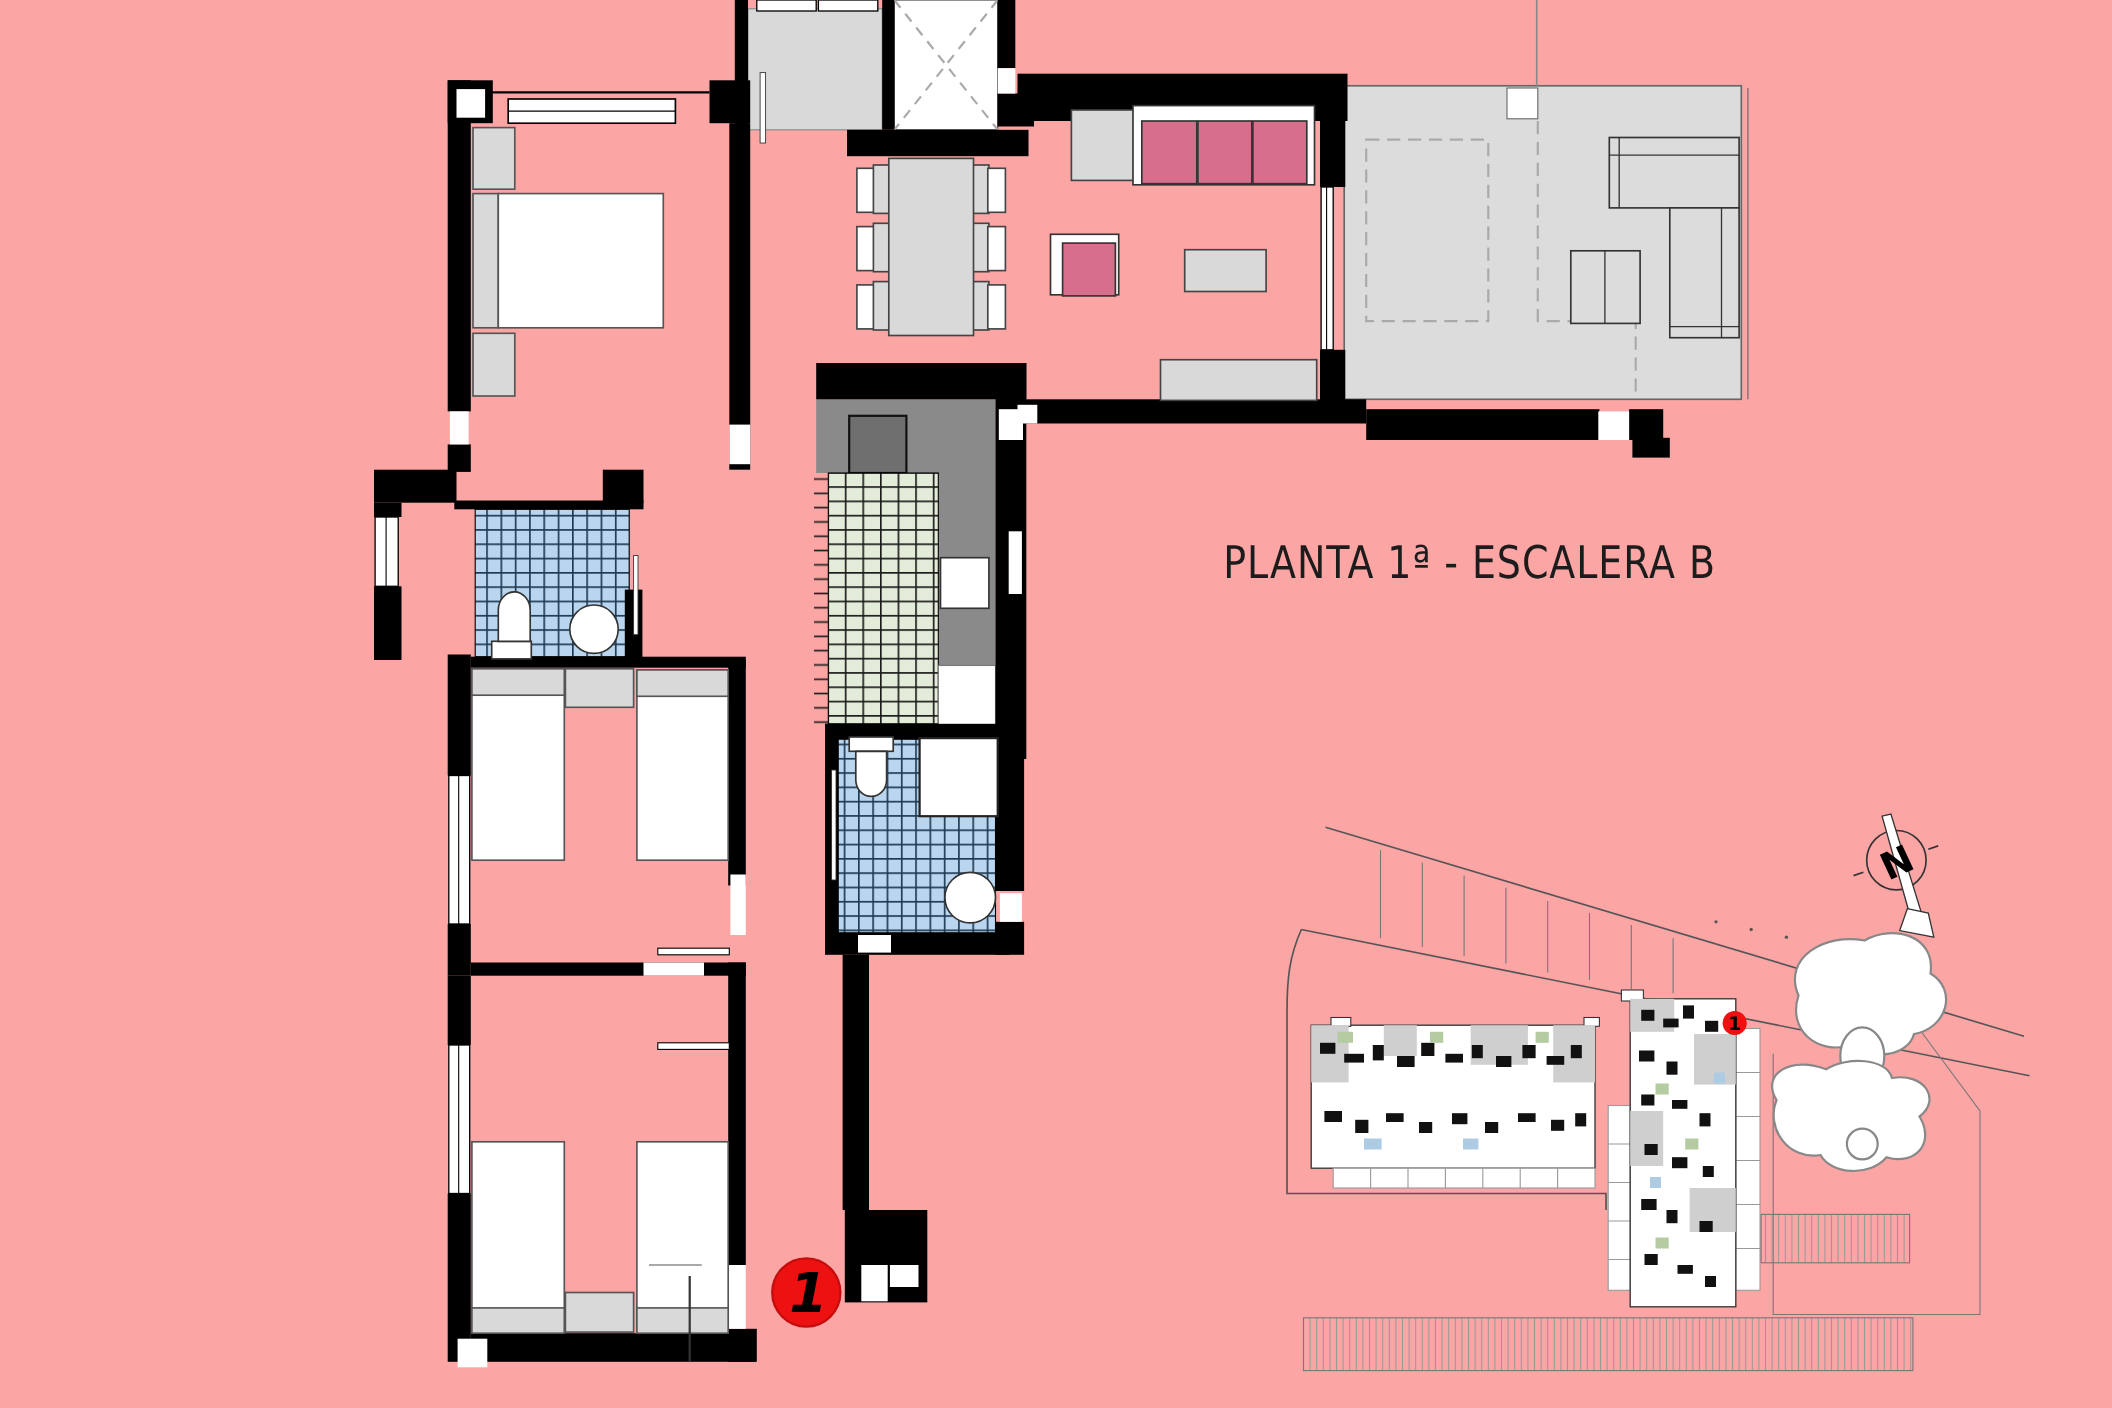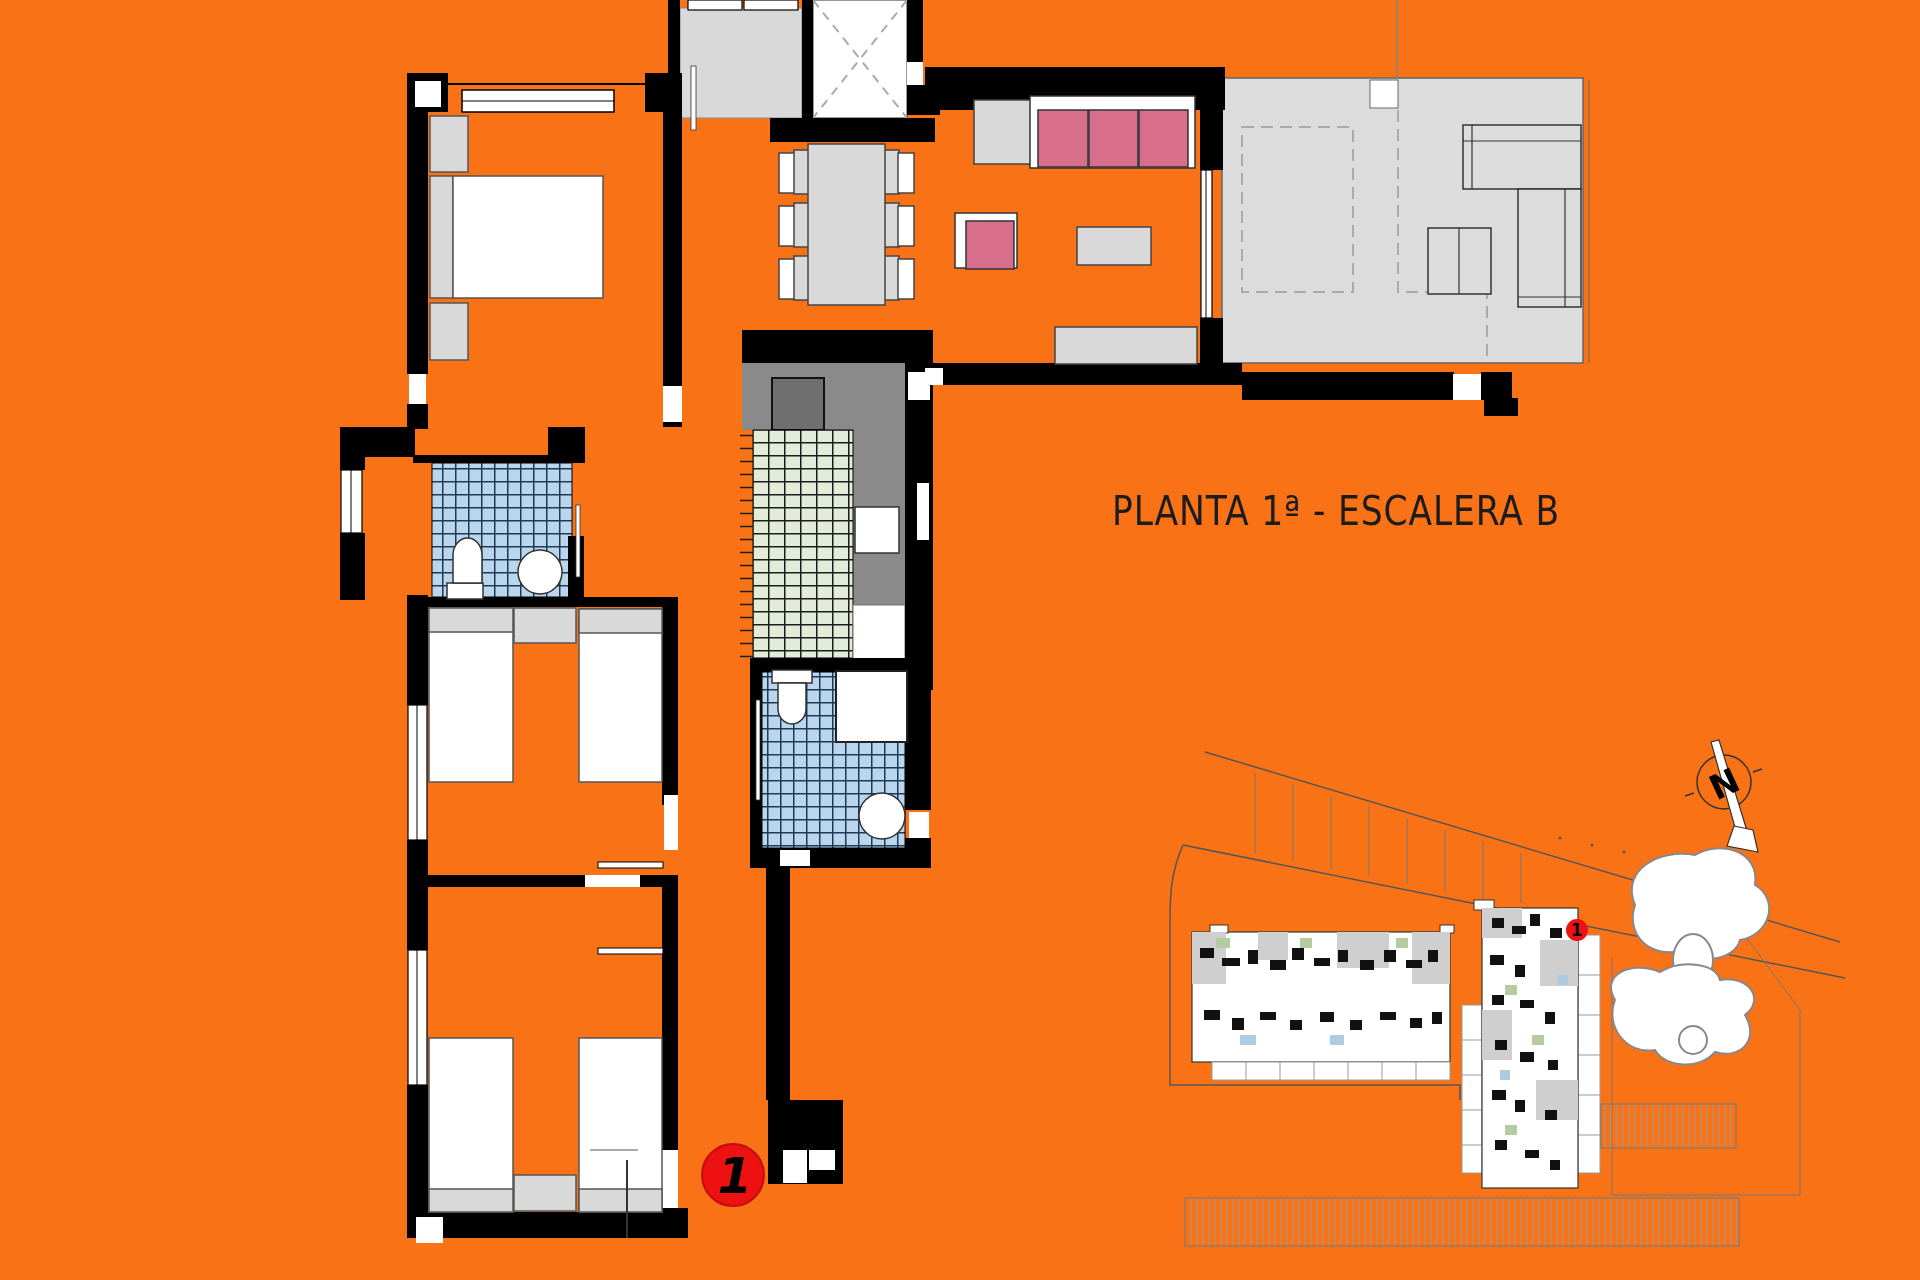--- a/index.html
+++ b/index.html
@@ -1,16 +1,16 @@
 <!DOCTYPE html>
 <html><head>
 <meta charset="utf-8">
 <style>
   html,body{margin:0;padding:0;background:#ffffff;}
-  .page{position:relative;width:1920px;height:1280px;background:#f97316;overflow:hidden;
+  .page{position:relative;width:1920px;height:1280px;background:#fca5a5;overflow:hidden;
         font-family:"DejaVu Sans","Liberation Sans",sans-serif;}
   svg{display:block;}
   .title-text{font-family:"DejaVu Sans","Liberation Sans",sans-serif;font-size:41px;fill:#1c1c1c;letter-spacing:1px;}
   .marker-text{font-family:"DejaVu Sans",sans-serif;font-weight:bold;font-style:italic;font-size:50px;fill:#000;}
   .site-marker-text{font:700 17px "DejaVu Sans",sans-serif;fill:#000;}
   .north-text{font:900 34px "DejaVu Sans",sans-serif;fill:#000;}
 </style>
 </head>
 <body>
 

